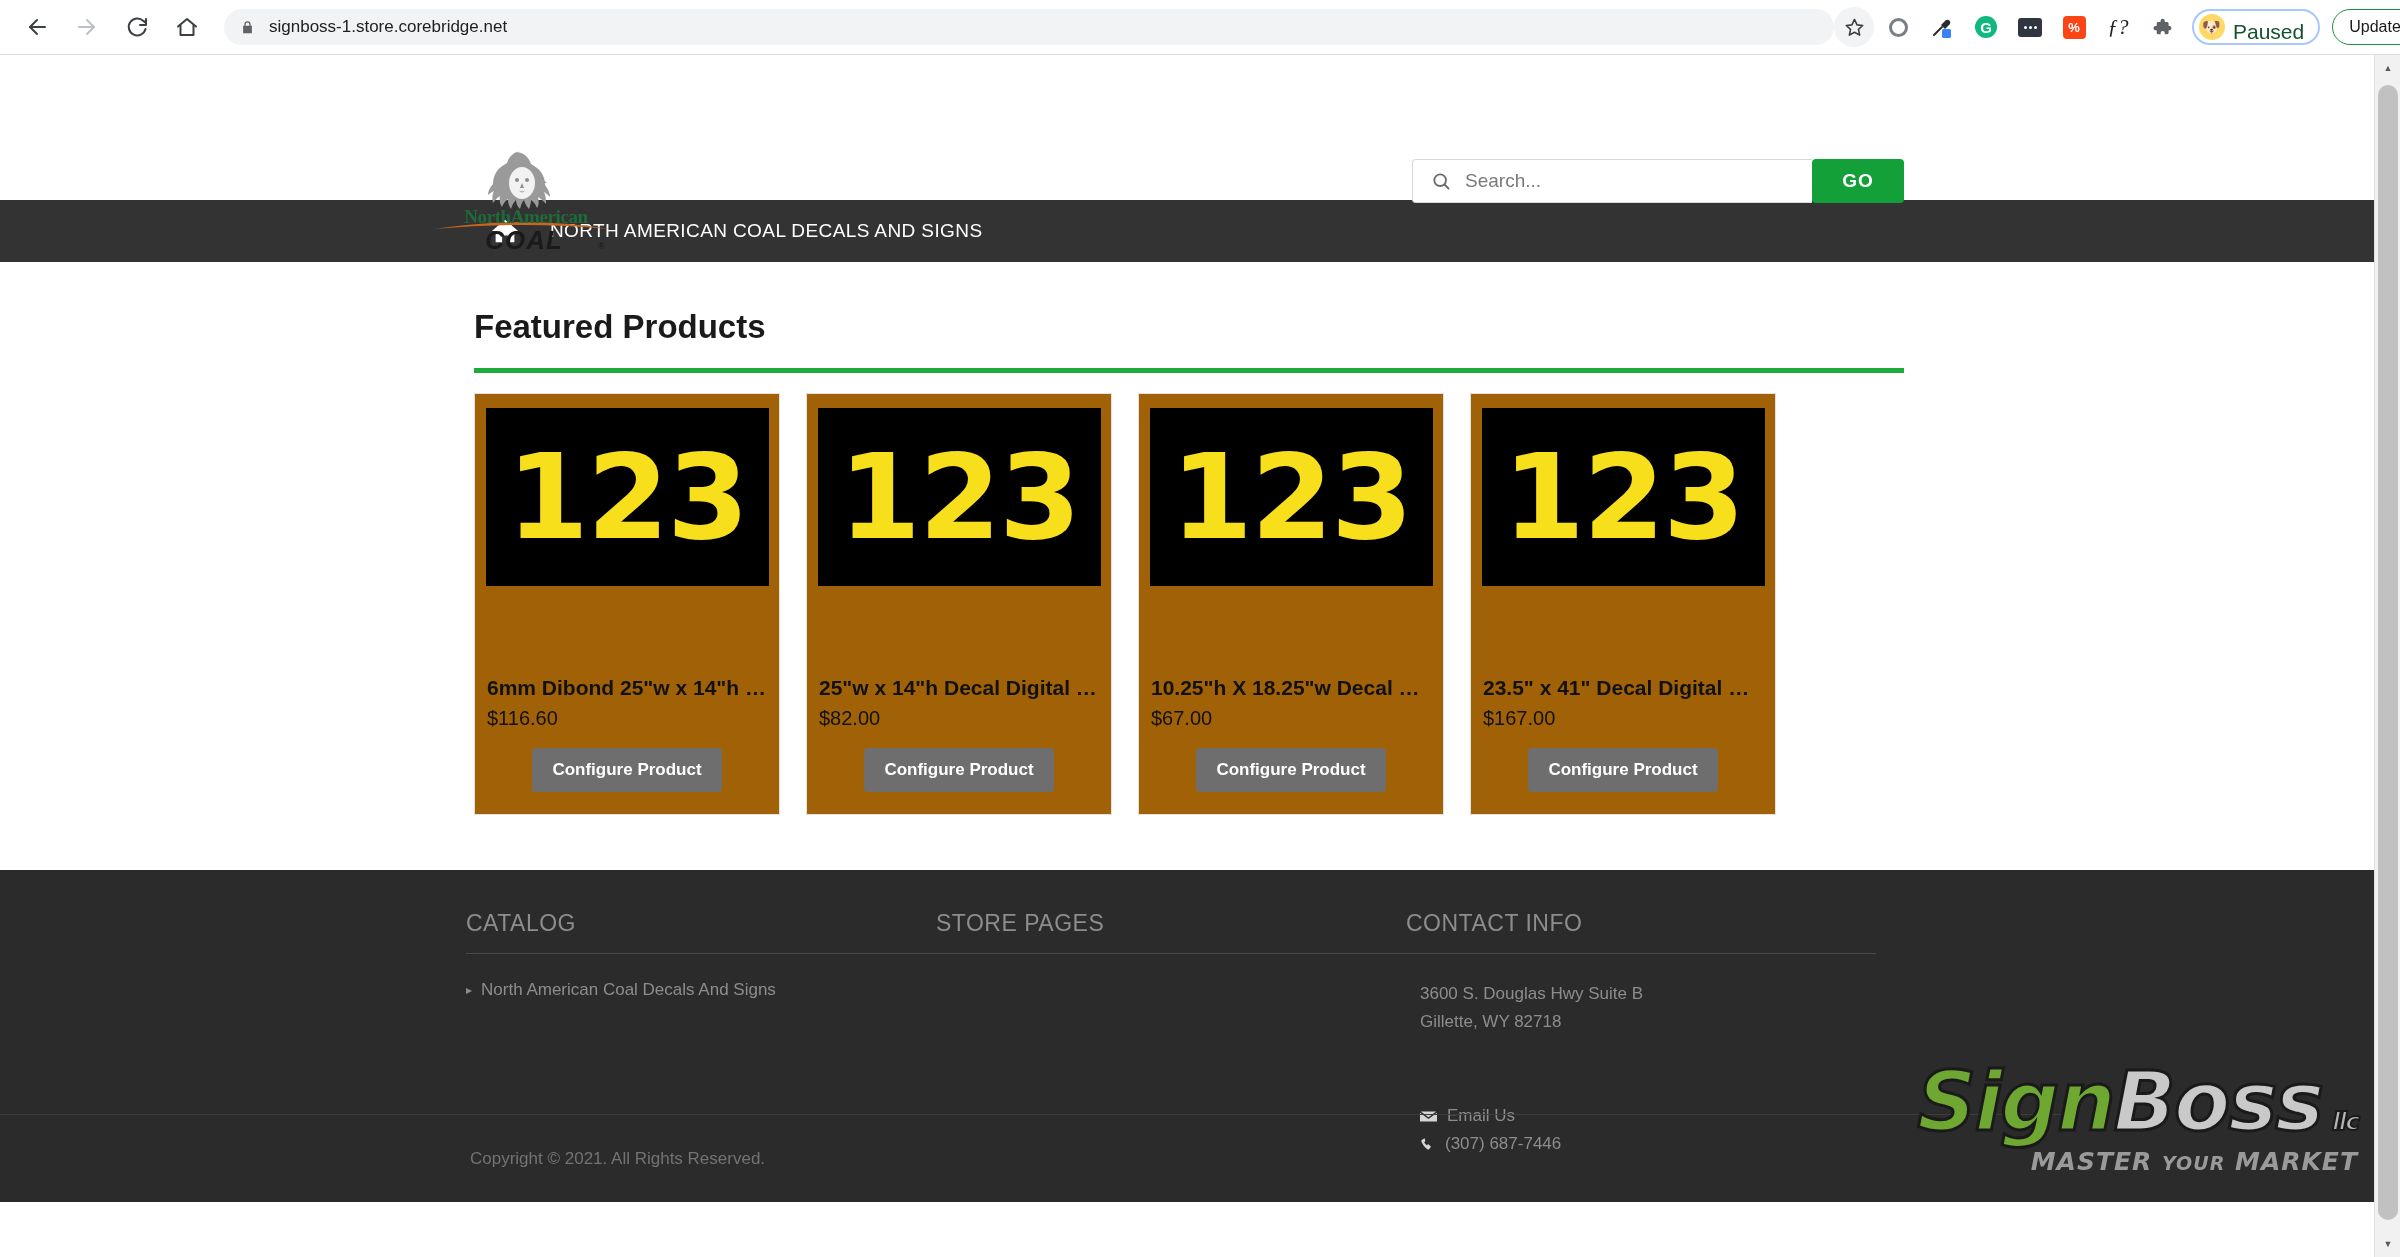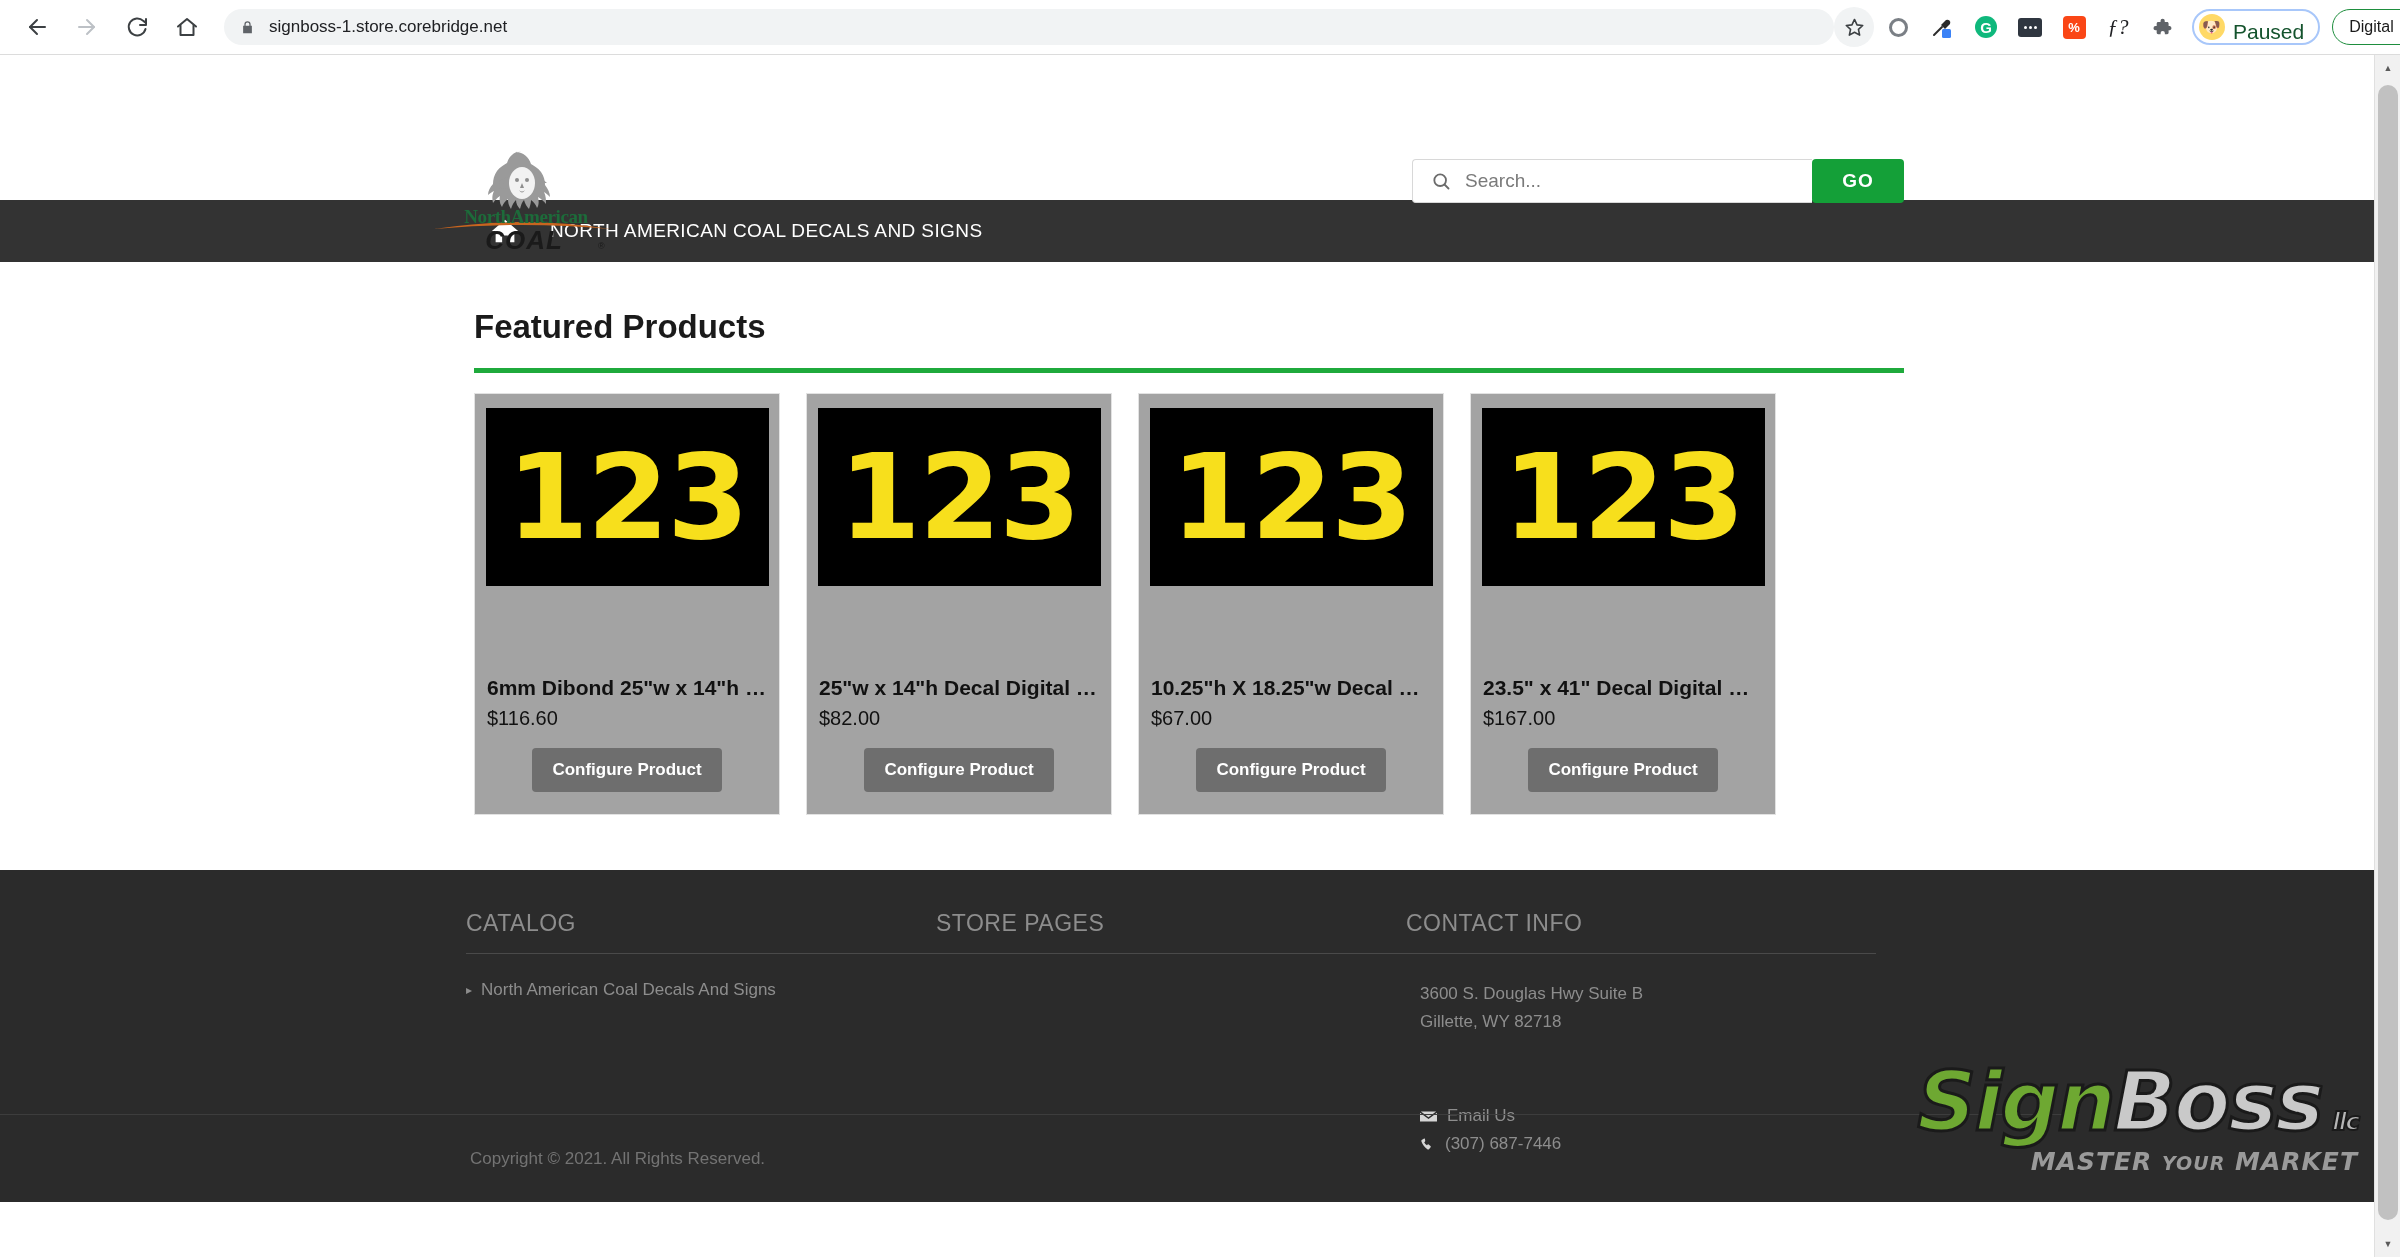--- a/index.html
+++ b/index.html
@@ -187,21 +187,21 @@
   }
   .title-rule { height: 5px; background: #1faa3c; width: 1430px; }
 
   .products {
     display: flex; gap: 26px;
     margin-top: 20px;
   }
   .product-card {
     width: 306px; height: 422px;
     border: 1px solid #e2e2e2;
-    background: #a3a3a3;
+    background: #a16207;
     display: flex; flex-direction: column;
     align-items: center;
   }
   .thumb-wrap {
     width: 100%; padding: 14px 0 0 0;
     display: flex; justify-content: center;
   }
   .thumb {
     width: 283px; height: 178px;
     background: #000;
@@ -398,21 +398,21 @@
           <path d="M20.5 11h-1.3V8.2c0-.9-.7-1.6-1.6-1.6H15V5.3a2.3 2.3 0 0 0-4.6 0v1.3H7.8c-.9 0-1.6.7-1.6 1.6V11H5a2.3 2.3 0 0 0 0 4.6h1.2v2.7c0 .9.7 1.6 1.6 1.6h2.7v-1.3a2.3 2.3 0 0 1 4.6 0v1.3h2.5c.9 0 1.6-.7 1.6-1.6v-2.8h1.3a2.3 2.3 0 0 0 0-4.5z"></path>
         </svg>
     </div>
 
     <div class="pill">
       <span class="avatar">🐶</span>
       <span class="pill-label">Paused</span>
     </div>
 
     <div class="update-btn">
-      <span class="update-label">Digital</span>
+      <span class="update-label">Update</span>
       <span class="kebab">
           <i></i>
           <i></i>
           <i></i>
         </span>
     </div>
   </div>
 </div>
 
 <div class="viewport">

